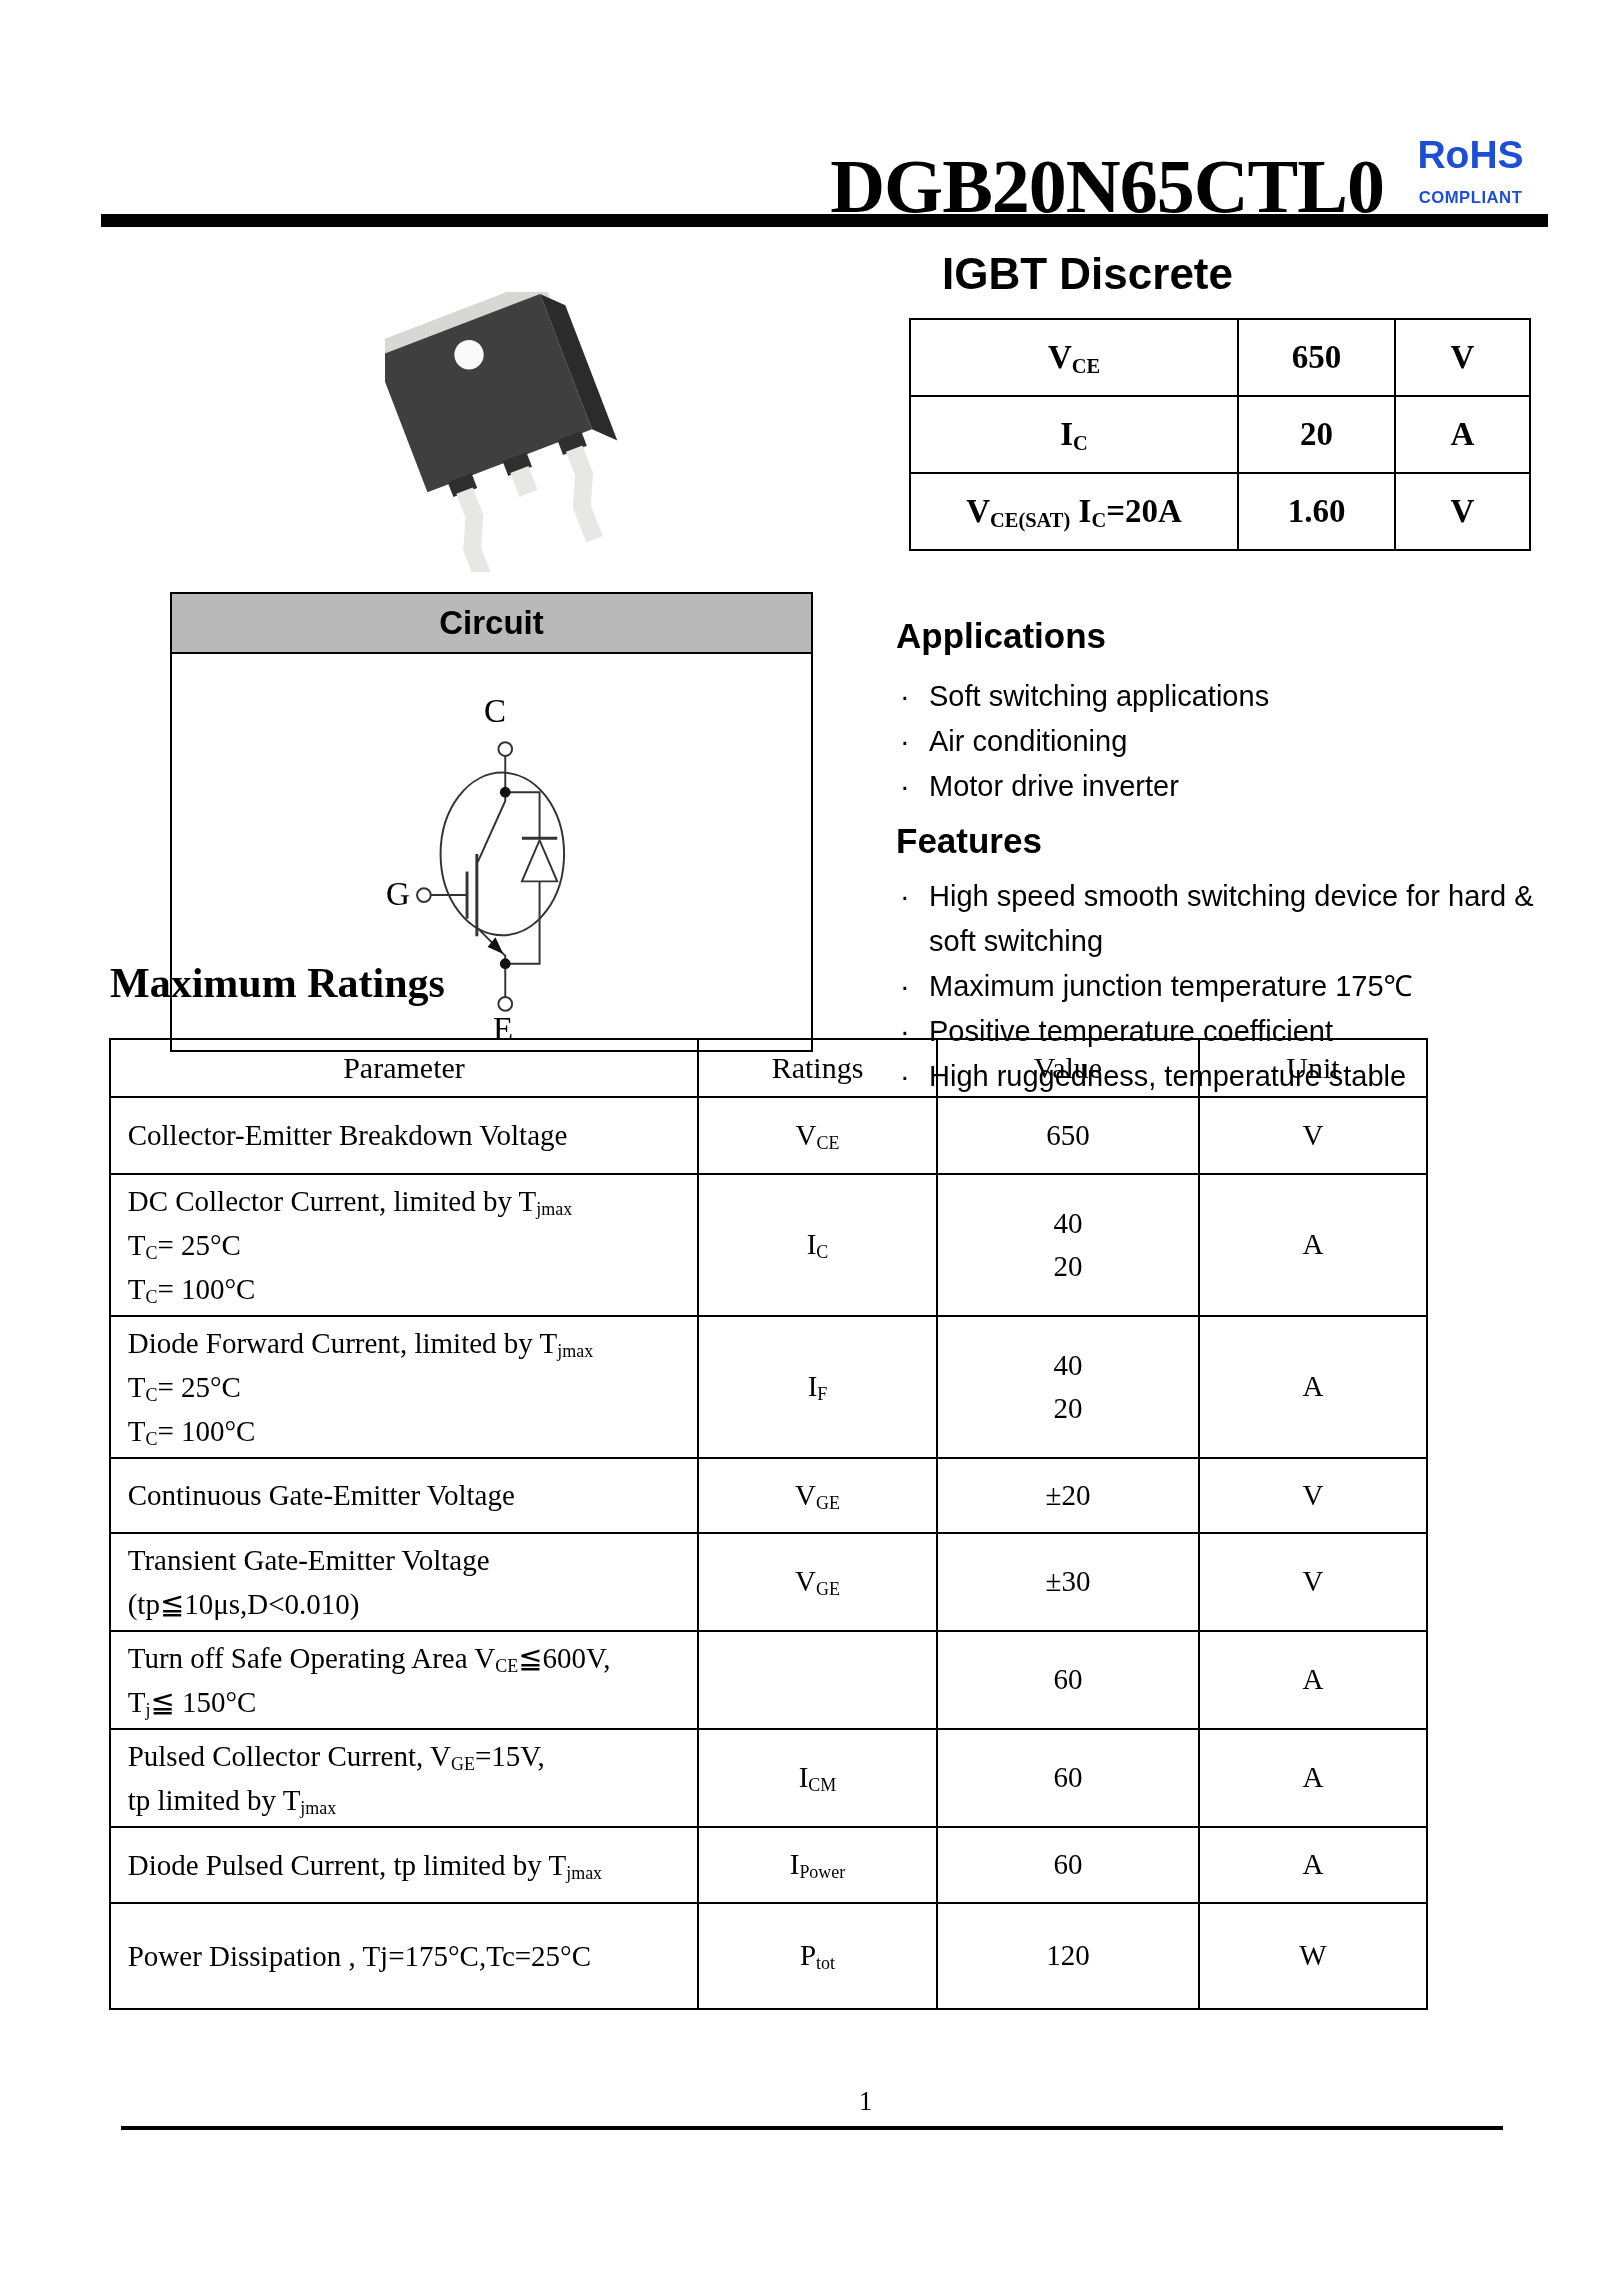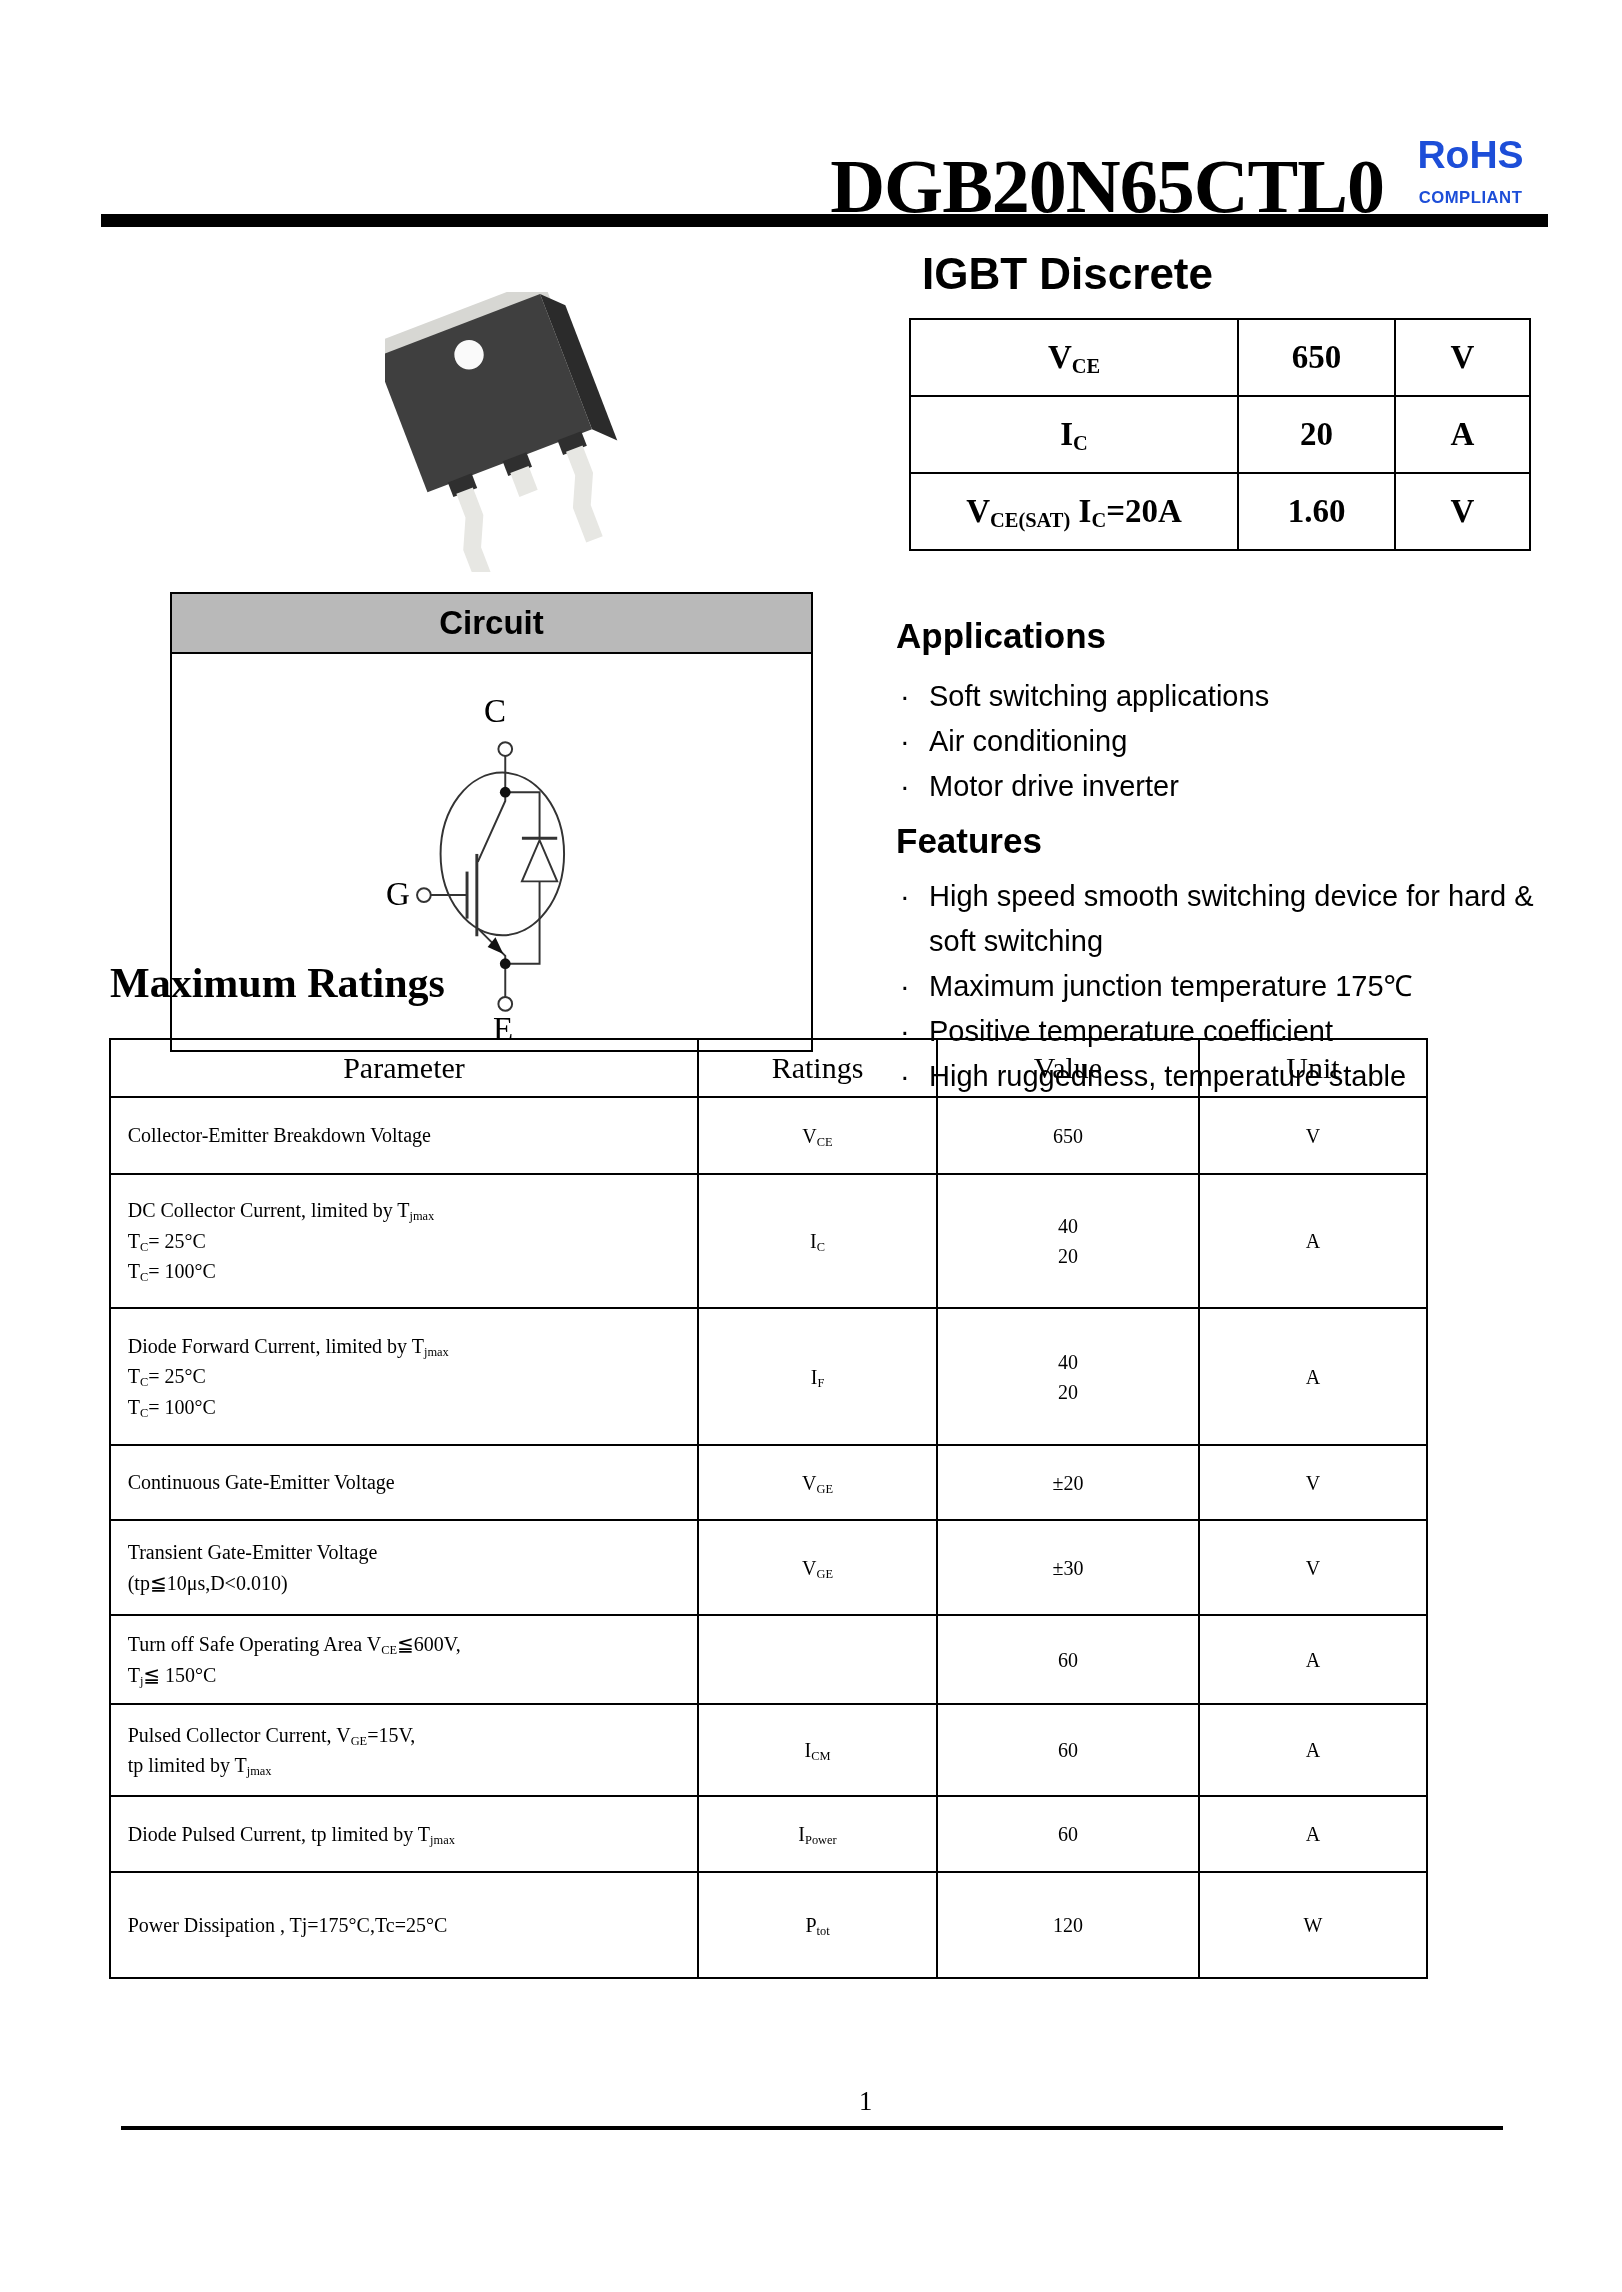--- a/index.html
+++ b/index.html
@@ -9,21 +9,21 @@
 
   
   .part-title{left:0;top:143px;width:1384px;text-align:right;
     font-family:"Liberation Serif", serif;font-weight:bold;font-size:76px;letter-spacing:-1px;}
   .rohs-box{left:1408px;top:135px;width:125px;text-align:center;font-family:"Liberation Sans", sans-serif;}
   .rohs-main{font-size:39px;font-weight:bold;line-height:1.0;}
   .rohs-sub{font-size:16.7px;font-weight:bold;margin-top:13.7px;letter-spacing:0.5px;}
   .hrule{left:101px;top:214px;width:1447px;height:12.7px;background:#000;}
 
   
-  .igbt-title{left:922px;top:249px;font-family:"Liberation Sans", sans-serif;font-weight:bold;font-size:44px;text-align:center;}
+  .igbt-title{left:942px;top:249px;font-family:"Liberation Sans", sans-serif;font-weight:bold;font-size:44px;text-align:center;}
 
   table.summary{position:absolute;left:909px;top:318px;border-collapse:collapse;table-layout:fixed;}
   table.summary td{border:2.9px solid #000;text-align:center;vertical-align:middle;
     font-weight:bold;font-size:33px;height:73px;}
   table.summary col.c1{width:328px;} table.summary col.c2{width:157px;} table.summary col.c3{width:135px;}
 
   .sec-head{font-family:"Liberation Sans", sans-serif;font-weight:bold;font-size:35px;}
   .apps-head{left:896px;top:616px;}
   .feat-head{left:896px;top:821px;}
   .bullets{left:900px;width:647px;font-family:"Liberation Sans", sans-serif;font-size:29px;line-height:45px;}
@@ -42,21 +42,21 @@
     display:flex;align-items:center;justify-content:center;
     font-family:"Liberation Sans", sans-serif;font-weight:bold;font-size:33px;}
   .circuit-body{position:relative;width:100%;height:394px;}
   .term-label{position:absolute;font-size:33px;font-family:"Liberation Serif", serif;}
 
   
   .max-head{left:110px;top:959px;font-weight:bold;font-size:42px;}
   table.ratings{position:absolute;left:109px;top:1038px;border-collapse:collapse;table-layout:fixed;}
   table.ratings col.c1{width:588px;} table.ratings col.c2{width:239px;}
   table.ratings col.c3{width:262px;} table.ratings col.c4{width:228px;}
-  table.ratings td,table.ratings th{border:2.9px solid #000;font-weight:normal;font-size:20px;vertical-align:middle;}
+  table.ratings td,table.ratings th{border:2.9px solid #000;font-weight:normal;font-size:29px;vertical-align:middle;}
   table.ratings th{height:54px;font-size:30px;text-align:center;}
   td.p-cell{text-align:left;padding:3.9px 5.9px 3.9px 16.7px;line-height:1.52;}
   td.s-cell,td.v-cell,td.u-cell{text-align:center;line-height:1.5;}
   td.u-top{vertical-align:top;padding-top:7.8px;}
   sub{font-size:0.62em;vertical-align:-0.25em;line-height:0;}
 
   
   .page-num{left:859px;top:2086px;font-size:26.5px;}
   .footer-line{left:121px;top:2126px;width:1382px;height:3.9px;background:#000;}
 </style>

